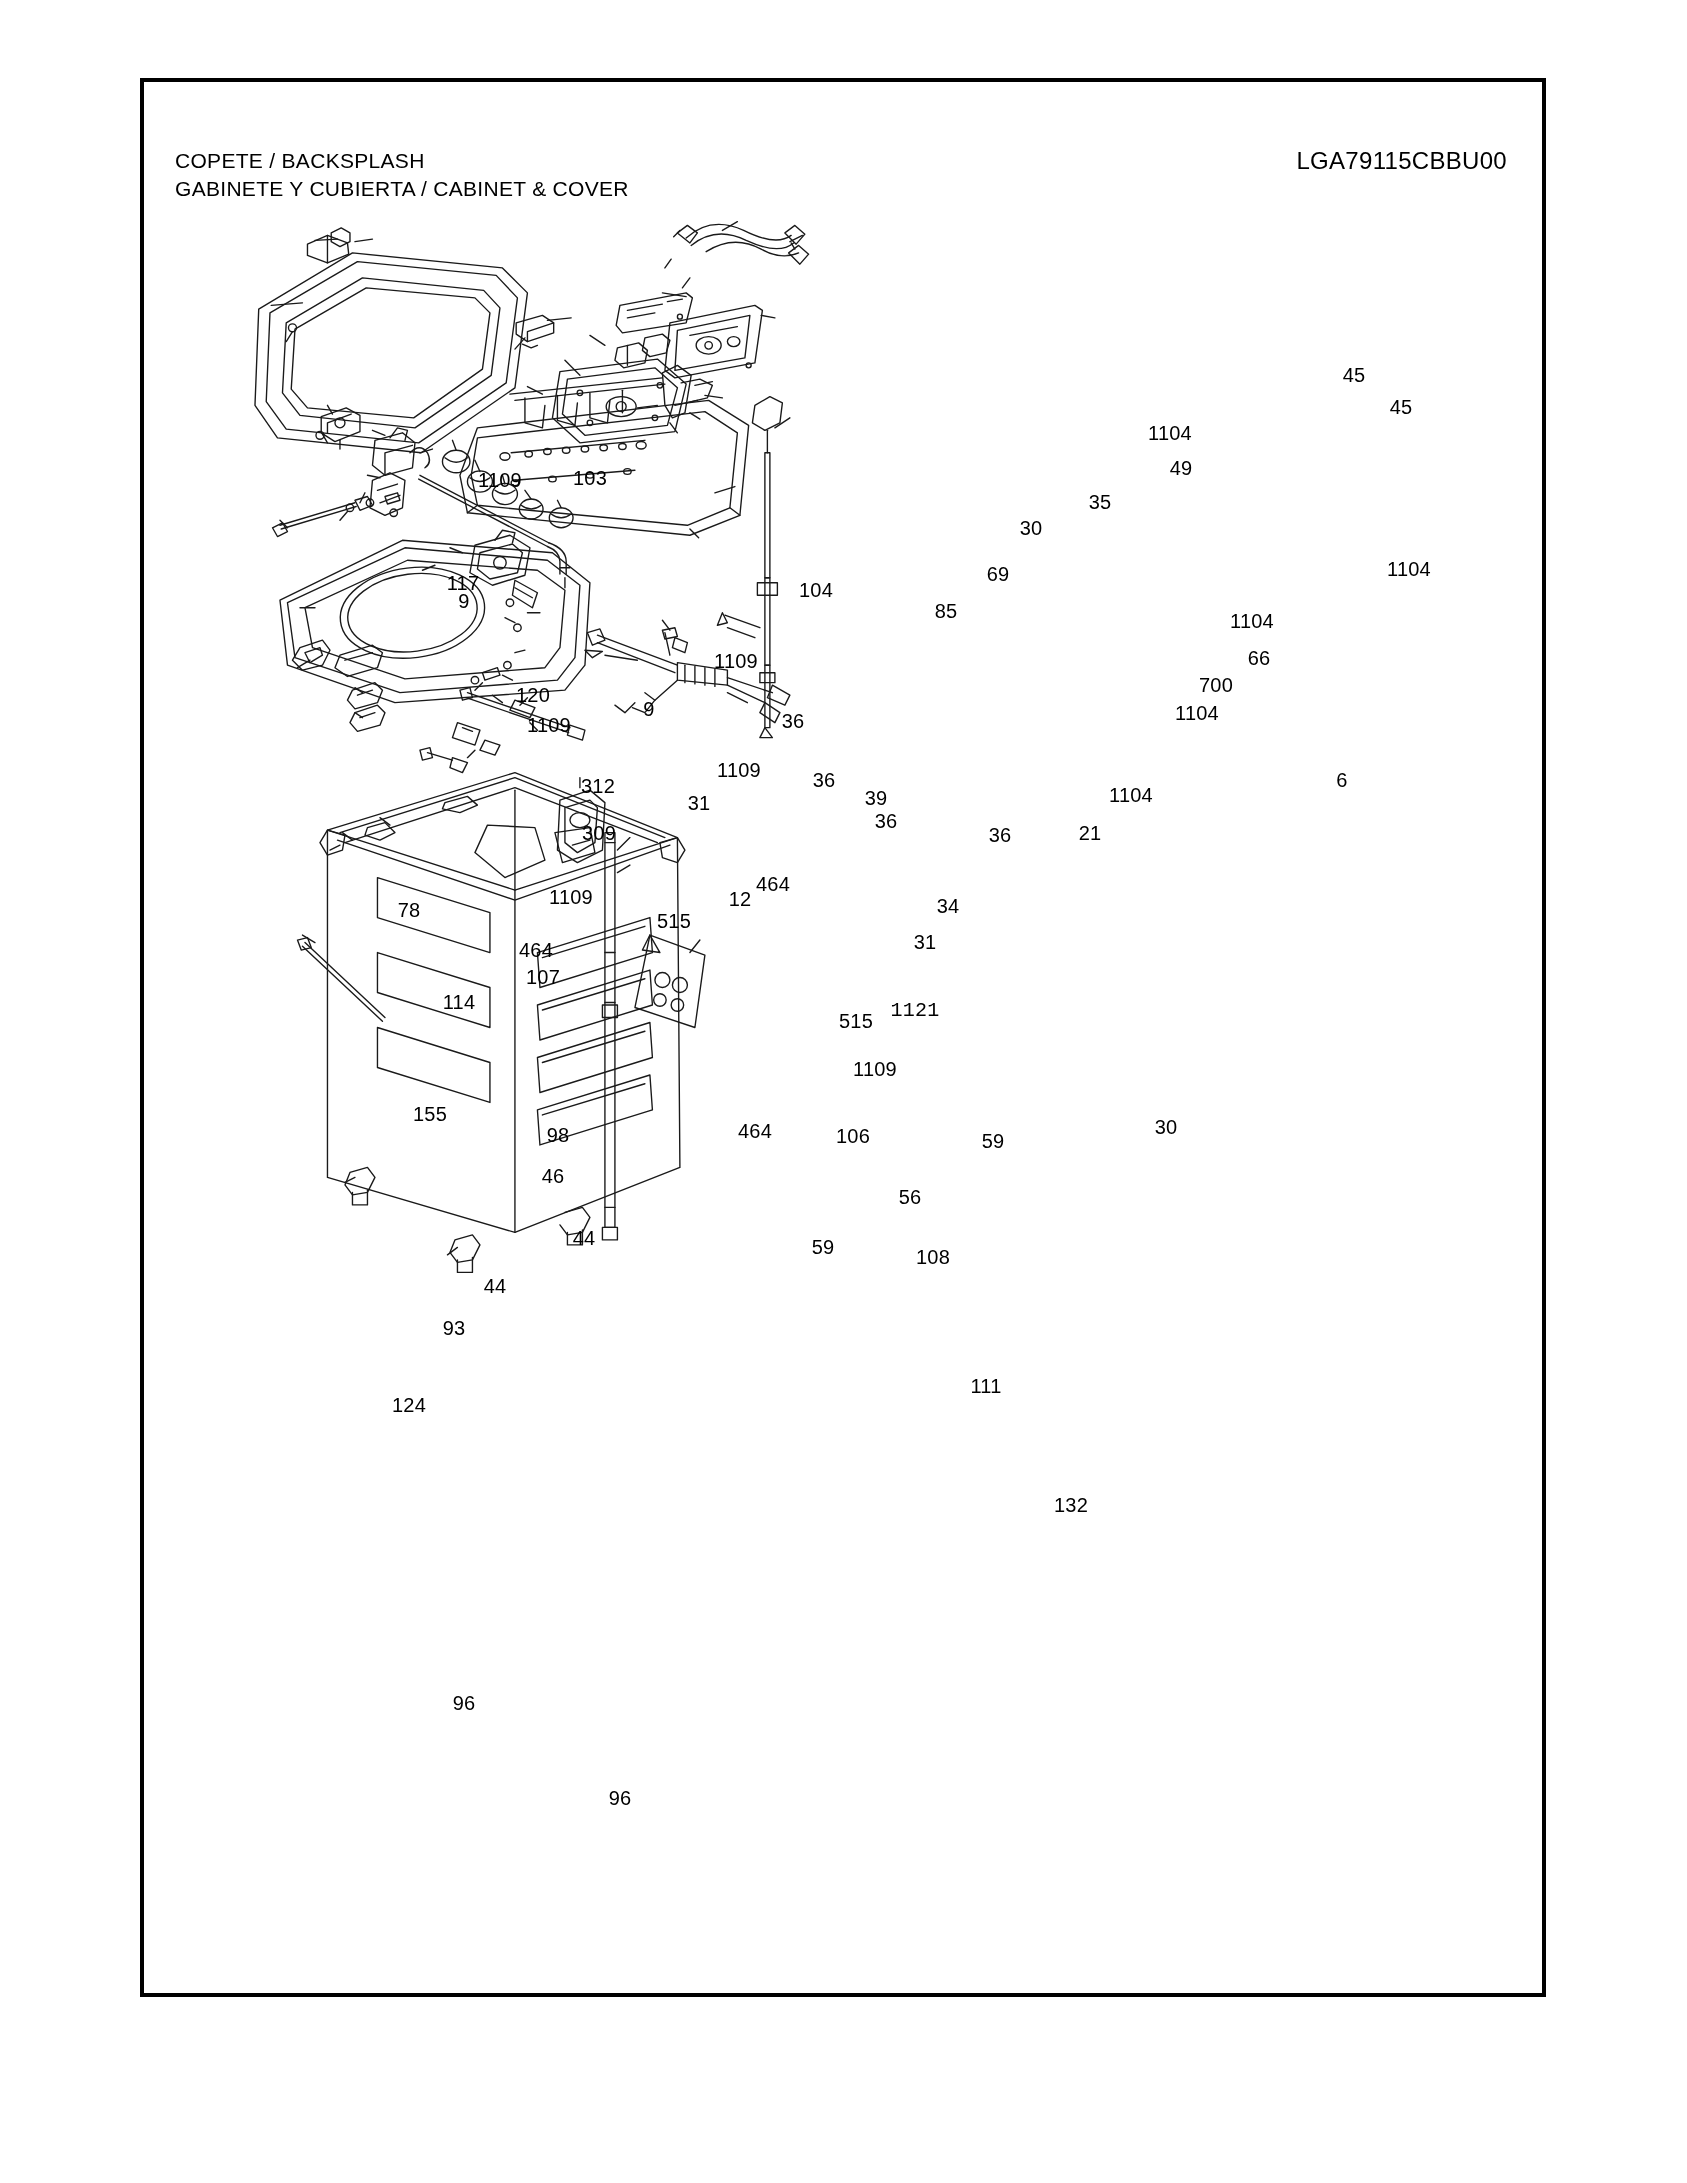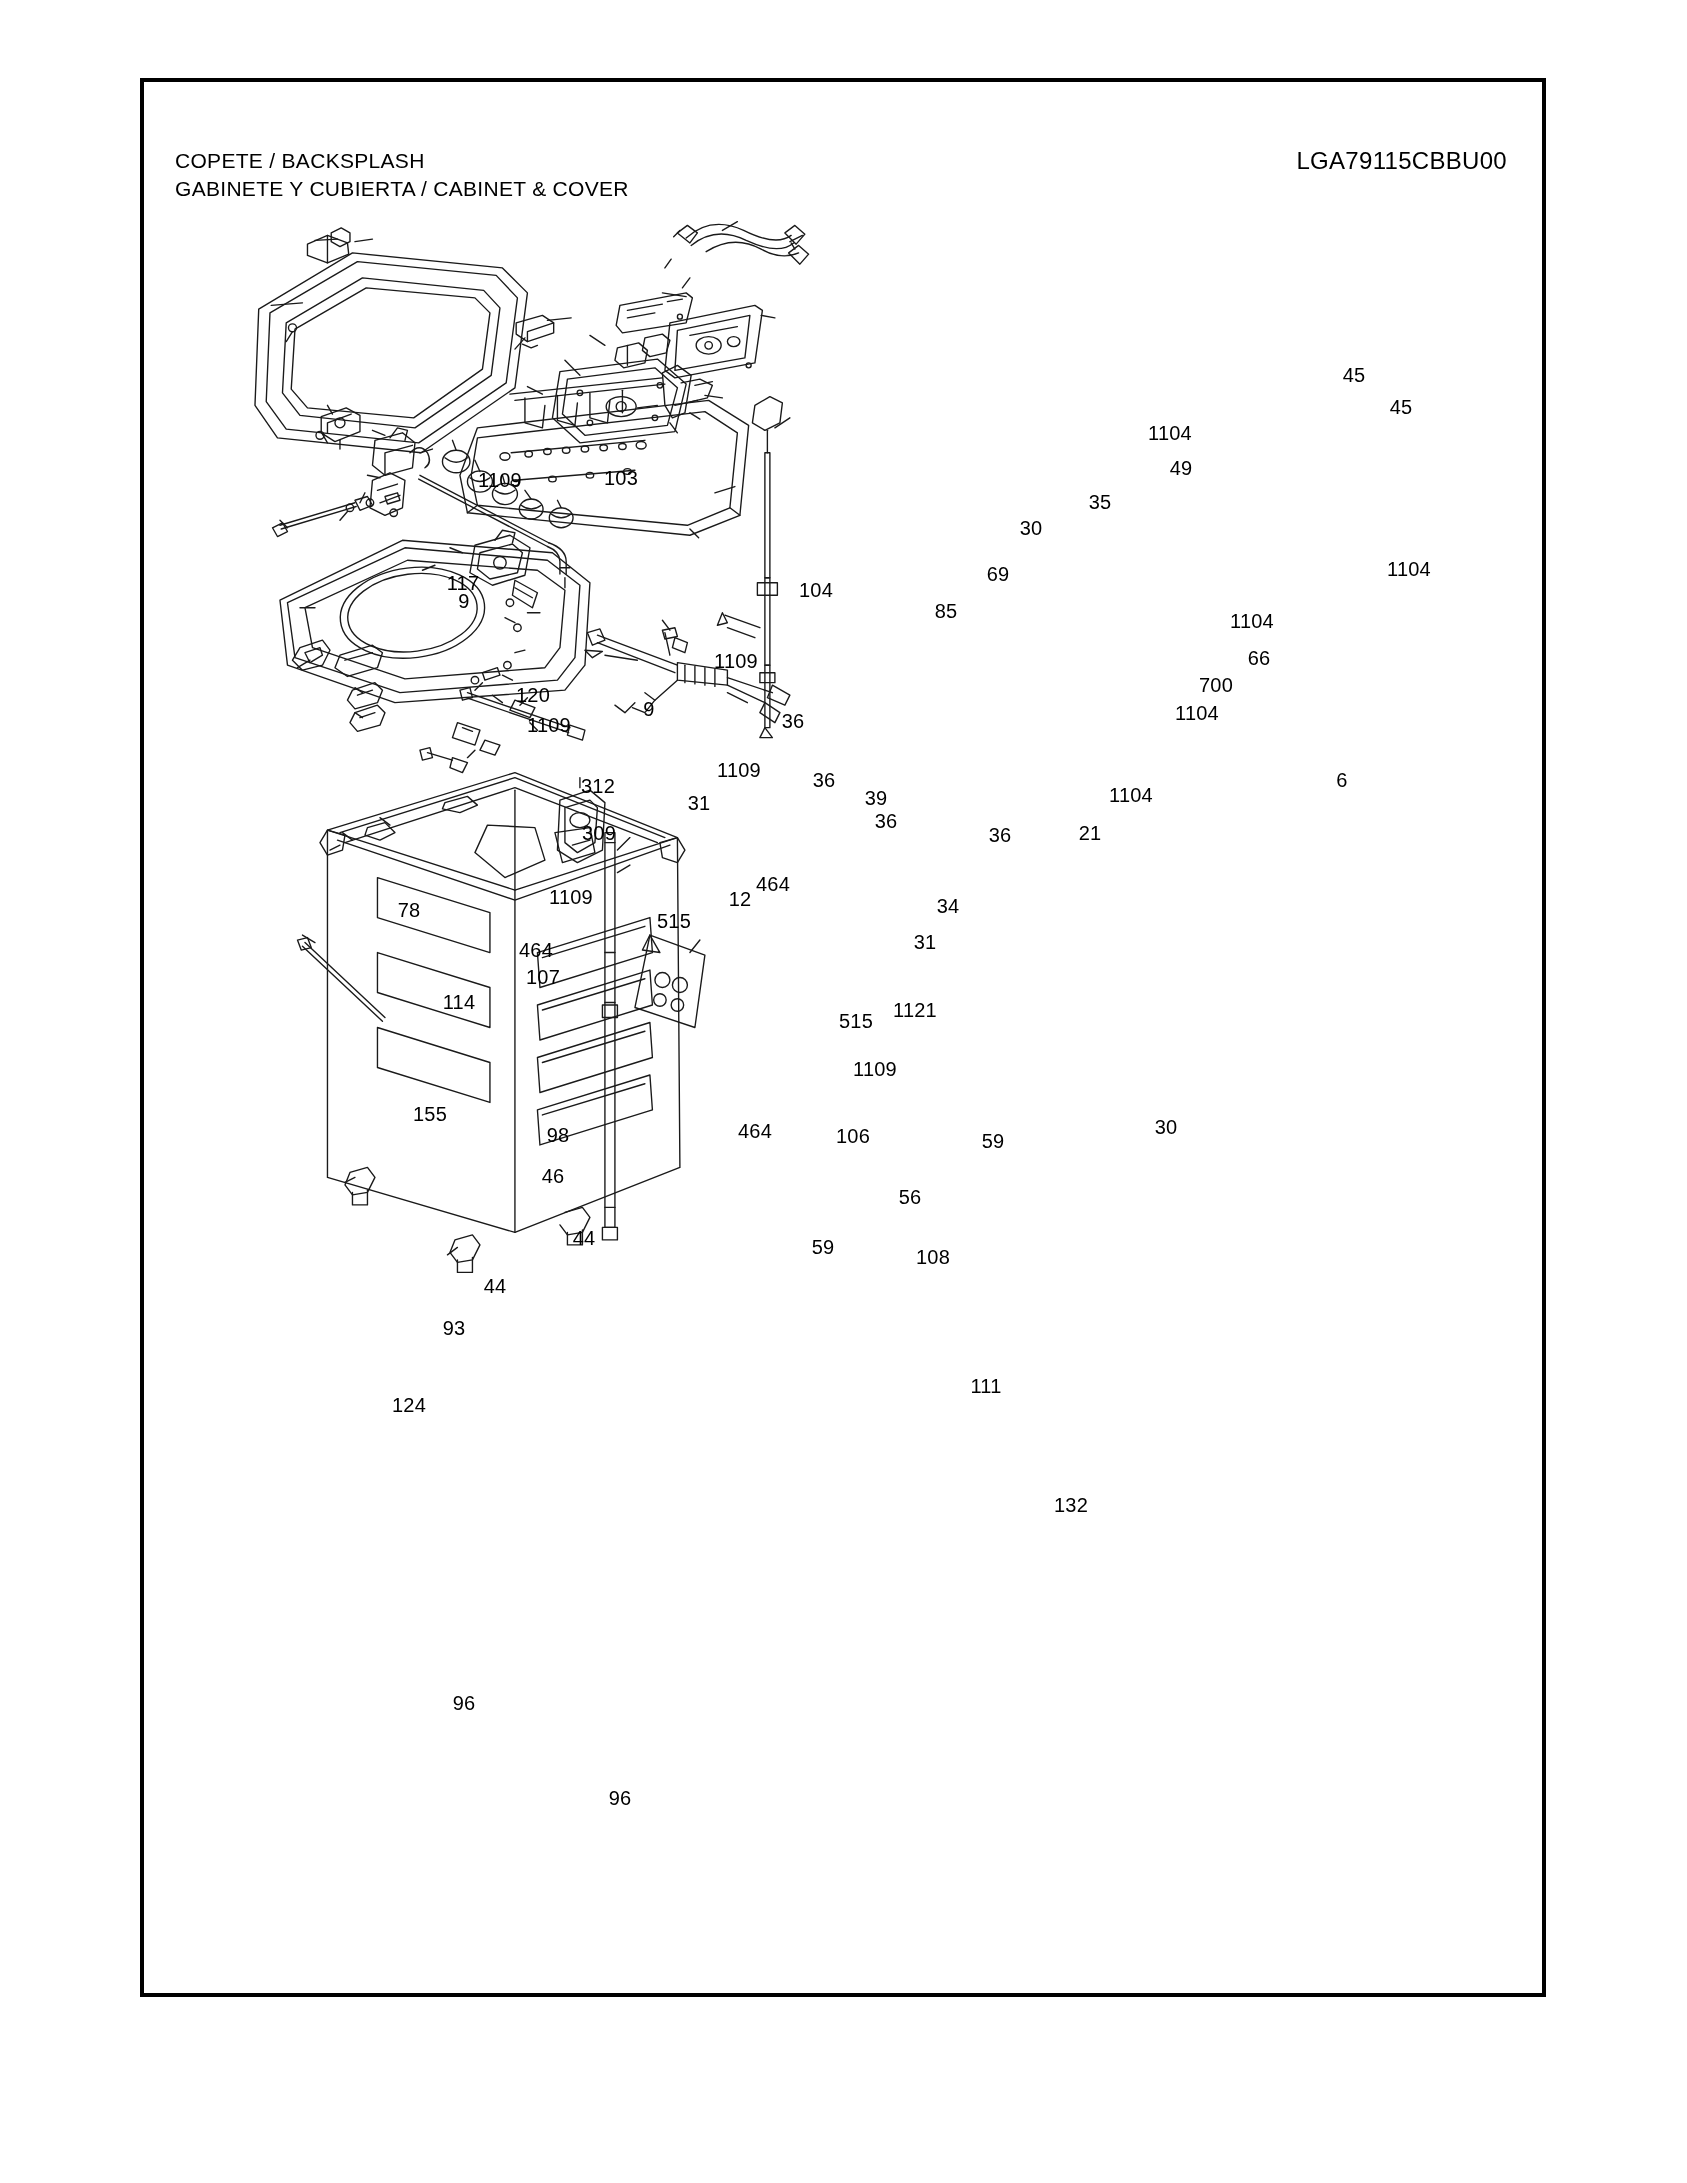--- a/index.html
+++ b/index.html
@@ -441,21 +441,21 @@
         <path d="M440 700 L448 690"></path>
         <path d="M382 618 L392 608"></path>
         <path d="M382 636 L392 630"></path>
       </g>
 
     </g>
   </svg>
 
   <div id="callout-layer">
       <div class="callout" style="left: 500px; top: 480px;">1109</div>
-      <div class="callout" style="left: 621px; top: 478px;">103</div>
+      <div class="callout" style="left: 590px; top: 478px;">103</div>
       <div class="callout" style="left: 463px; top: 539px; margin-top: 44px;">117</div>
       <div class="callout" style="left: 464px; top: 601px;">9</div>
       <div class="callout" style="left: 816px; top: 590px;">104</div>
       <div class="callout" style="left: 736px; top: 661px;">1109</div>
       <div class="callout" style="left: 533px; top: 695px;">120</div>
       <div class="callout" style="left: 649px; top: 709px;">9</div>
       <div class="callout" style="left: 549px; top: 725px;">1109</div>
       <div class="callout" style="left: 1354px; top: 375px;">45</div>
       <div class="callout" style="left: 1401px; top: 407px;">45</div>
       <div class="callout" style="left: 1170px; top: 433px;">1104</div>
@@ -484,21 +484,21 @@
       <div class="callout" style="left: 948px; top: 906px;">34</div>
       <div class="callout" style="left: 925px; top: 942px;">31</div>
       <div class="callout" style="left: 409px; top: 910px; text-align: right;">78</div>
       <div class="callout" style="left: 571px; top: 897px;">1109</div>
       <div class="callout" style="left: 740px; top: 899px;">12</div>
       <div class="callout" style="left: 674px; top: 921px;">515</div>
       <div class="callout" style="left: 536px; top: 950px;">464</div>
       <div class="callout" style="left: 543px; top: 977px;">107</div>
       <div class="callout" style="left: 459px; top: 1002px;">114</div>
       <div class="callout" style="left: 856px; top: 1021px;">515</div>
-      <div class="callout" style="left: 915px; top: 1010px;">1121</div>
+      <div class="callout" style="left: 915px; top: 1010px; font-family: Liberation Mono, monospace;">1121</div>
       <div class="callout" style="left: 875px; top: 1069px;">1109</div>
       <div class="callout" style="left: 430px; top: 1114px;">155</div>
       <div class="callout" style="left: 755px; top: 1131px;">464</div>
       <div class="callout" style="left: 853px; top: 1136px;">106</div>
       <div class="callout" style="left: 558px; top: 1135px;">98</div>
       <div class="callout" style="left: 553px; top: 1176px;">46</div>
       <div class="callout" style="left: 993px; top: 1141px;">59</div>
       <div class="callout" style="left: 910px; top: 1197px;">56</div>
       <div class="callout" style="left: 823px; top: 1247px;">59</div>
       <div class="callout" style="left: 1166px; top: 1127px;">30</div>

